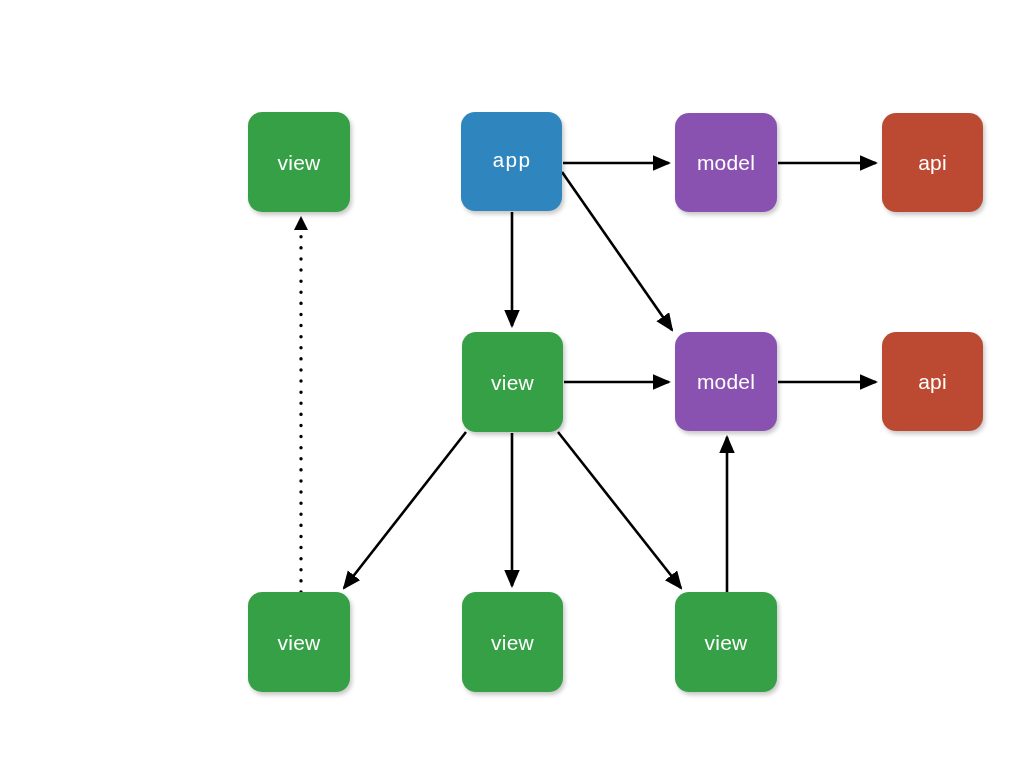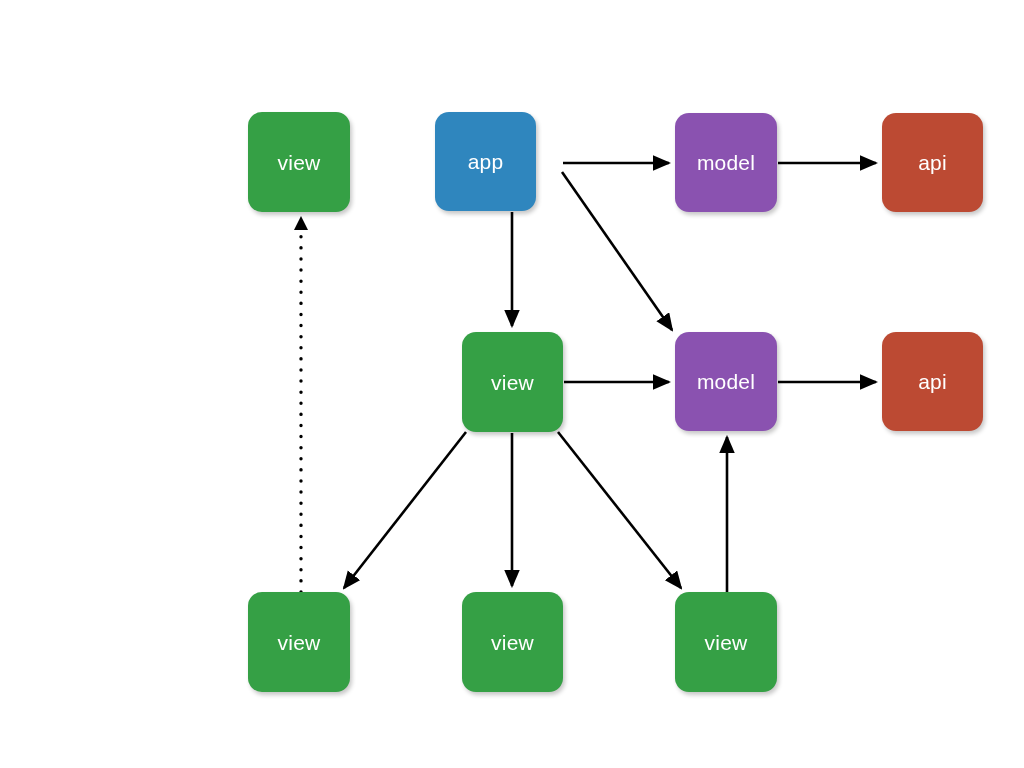--- a/index.html
+++ b/index.html
@@ -74,21 +74,21 @@
         <line x1="558" y1="432" x2="681" y2="588" stroke="#000000" stroke-width="2.6" marker-end="url(#arrowhead)"></line>
         <line x1="727" y1="592" x2="727" y2="437" stroke="#000000" stroke-width="2.6" marker-end="url(#arrowhead)"></line>
         <line x1="301" y1="592" x2="301" y2="218" stroke="#000000" stroke-width="3.4" stroke-linecap="round" stroke-dasharray="0.1 11" marker-end="url(#arrowhead-dotted)"></line>
       </g>
   </svg>
 
   <div id="nodes-layer">
       <div class="node" style="left: 248px; top: 112px; width: 102px; height: 100px; background: rgb(53, 160, 69); color: rgb(255, 255, 255);">
         <span class="node-label">view</span>
       </div>
-      <div class="node" style="left: 435px; top: 112px; width: 101px; height: 99px; background: rgb(47, 134, 190); color: rgb(255, 255, 255);">
+      <div class="node" style="left: 461px; top: 112px; width: 101px; height: 99px; background: rgb(47, 134, 190); color: rgb(255, 255, 255); font-family: Liberation Mono, monospace;">
         <span class="node-label">app</span>
       </div>
       <div class="node" style="left: 675px; top: 113px; width: 102px; height: 99px; background: rgb(138, 82, 176); color: rgb(255, 255, 255);">
         <span class="node-label">model</span>
       </div>
       <div class="node" style="left: 882px; top: 113px; width: 101px; height: 99px; background: rgb(188, 74, 51); color: rgb(255, 255, 255);">
         <span class="node-label">api</span>
       </div>
       <div class="node" style="left: 462px; top: 332px; width: 101px; height: 100px; background: rgb(53, 160, 69); color: rgb(255, 255, 255);">
         <span class="node-label">view</span>

